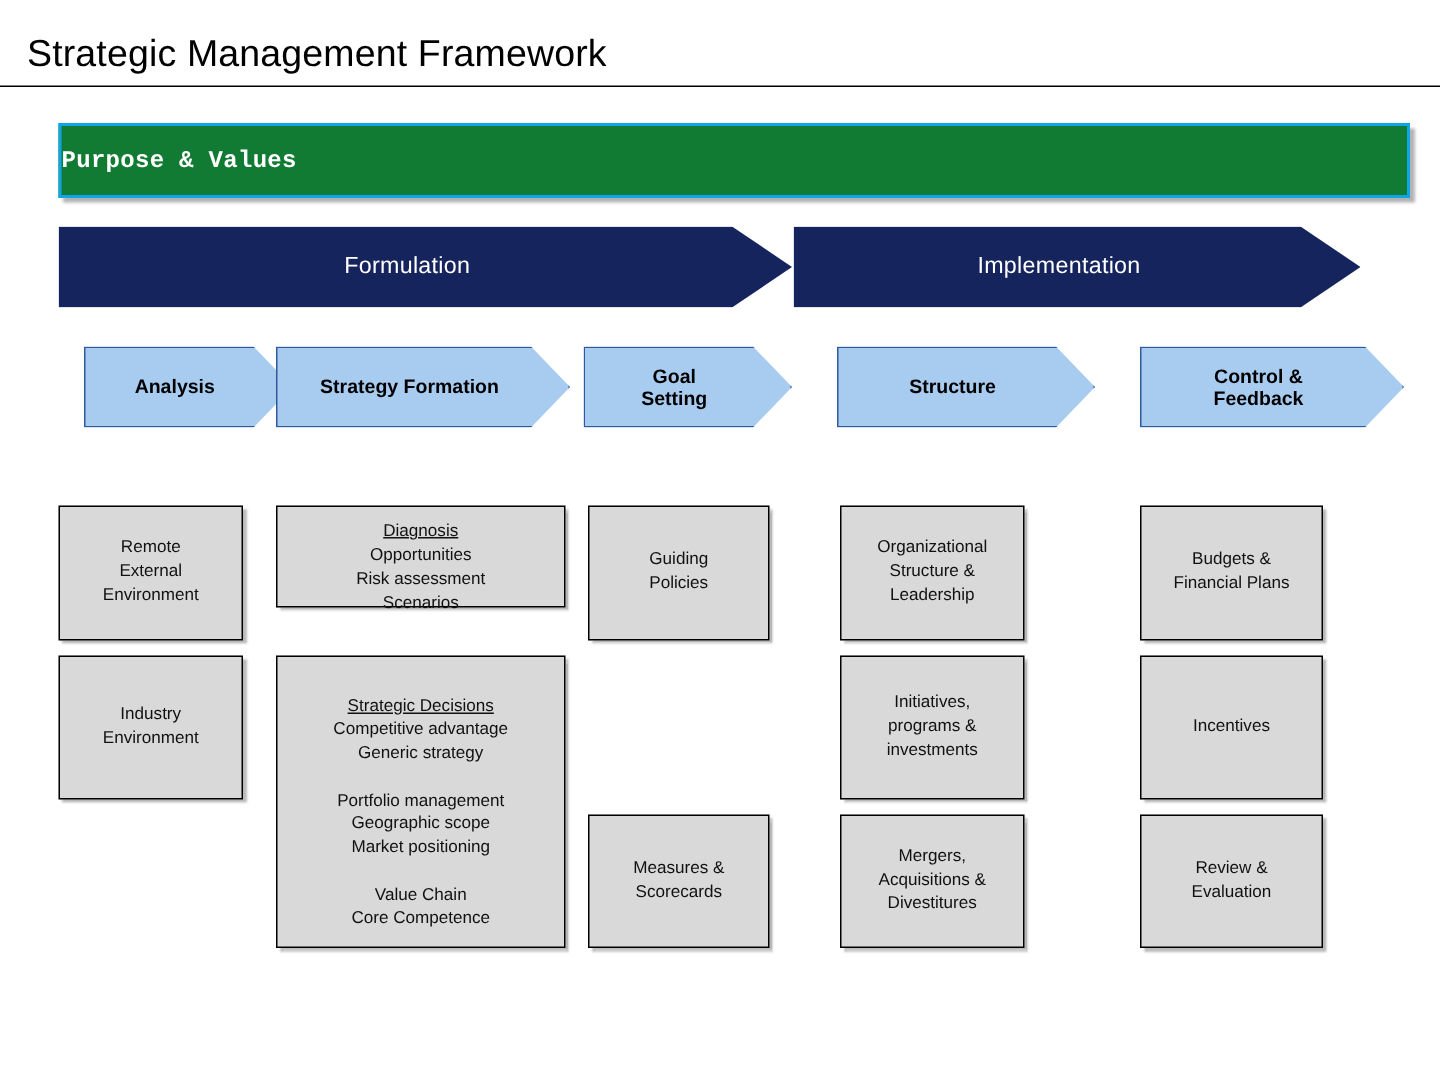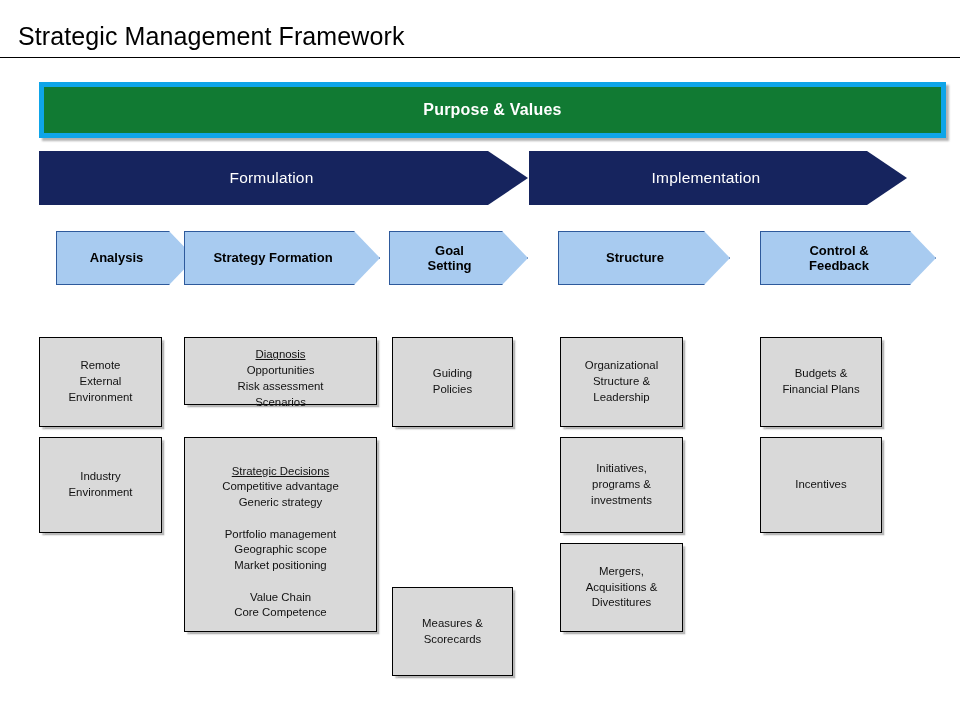--- a/index.html
+++ b/index.html
@@ -19,23 +19,23 @@
   }
   .title-rule{
     position:absolute;left:0;top:57px;width:960px;height:0;
     border-top:1.6px solid #000;
   }
 
   
   .band-green{
     position:absolute;left:39px;top:82px;width:897px;height:46px;
     background:#117A33;
-    border:5px solid #0ea5e9;
+    border:2px solid #0ea5e9;
     box-shadow:3px 3px 2px rgba(0,0,0,.3);
-    display:flex;align-items:center;justify-content:center;
+    display:flex;align-items:center;font-family:Liberation Mono, monospace;
   }
   .band-green span{
     color:#fff;font-size:16px;font-weight:bold;letter-spacing:.2px;
   }
 
   
   .arrow-navy{
     position:absolute;top:151px;height:54px;
     background:#16245E;
     display:flex;align-items:center;justify-content:center;
@@ -153,21 +153,21 @@
 
 Value Chain
 Core Competence</span>
     </span>
   </div>
 
   <div class="gbox" style="left:392px;top:337px;width:121px;height:90px;">
     <span class="txt">Guiding
 Policies</span>
   </div>
-  <div class="gbox" style="left:392px;top:543px;width:121px;height:89px;margin-top:44px;">
+  <div class="gbox" style="left:392px;top:543px;width:121px;height:89px;">
     <span class="txt">Measures &amp;
 Scorecards</span>
   </div>
 
   <div class="gbox" style="left:560px;top:337px;width:123px;height:90px;">
     <span class="txt">Organizational
 Structure &amp;
 Leadership</span>
   </div>
   <div class="gbox" style="left:560px;top:437px;width:123px;height:96px;">
@@ -181,14 +181,18 @@
 Divestitures</span>
   </div>
 
   <div class="gbox" style="left:760px;top:337px;width:122px;height:90px;">
     <span class="txt">Budgets &amp;
 Financial Plans</span>
   </div>
   <div class="gbox" style="left:760px;top:437px;width:122px;height:96px;">
     <span class="txt">Incentives</span>
   </div>
+  <div class="gbox" style="left:760px;top:543px;width:122px;height:89px;">
+    <span class="txt">Review &amp;
+Evaluation</span>
+  </div>
 
 </div>
 
 </body></html>

